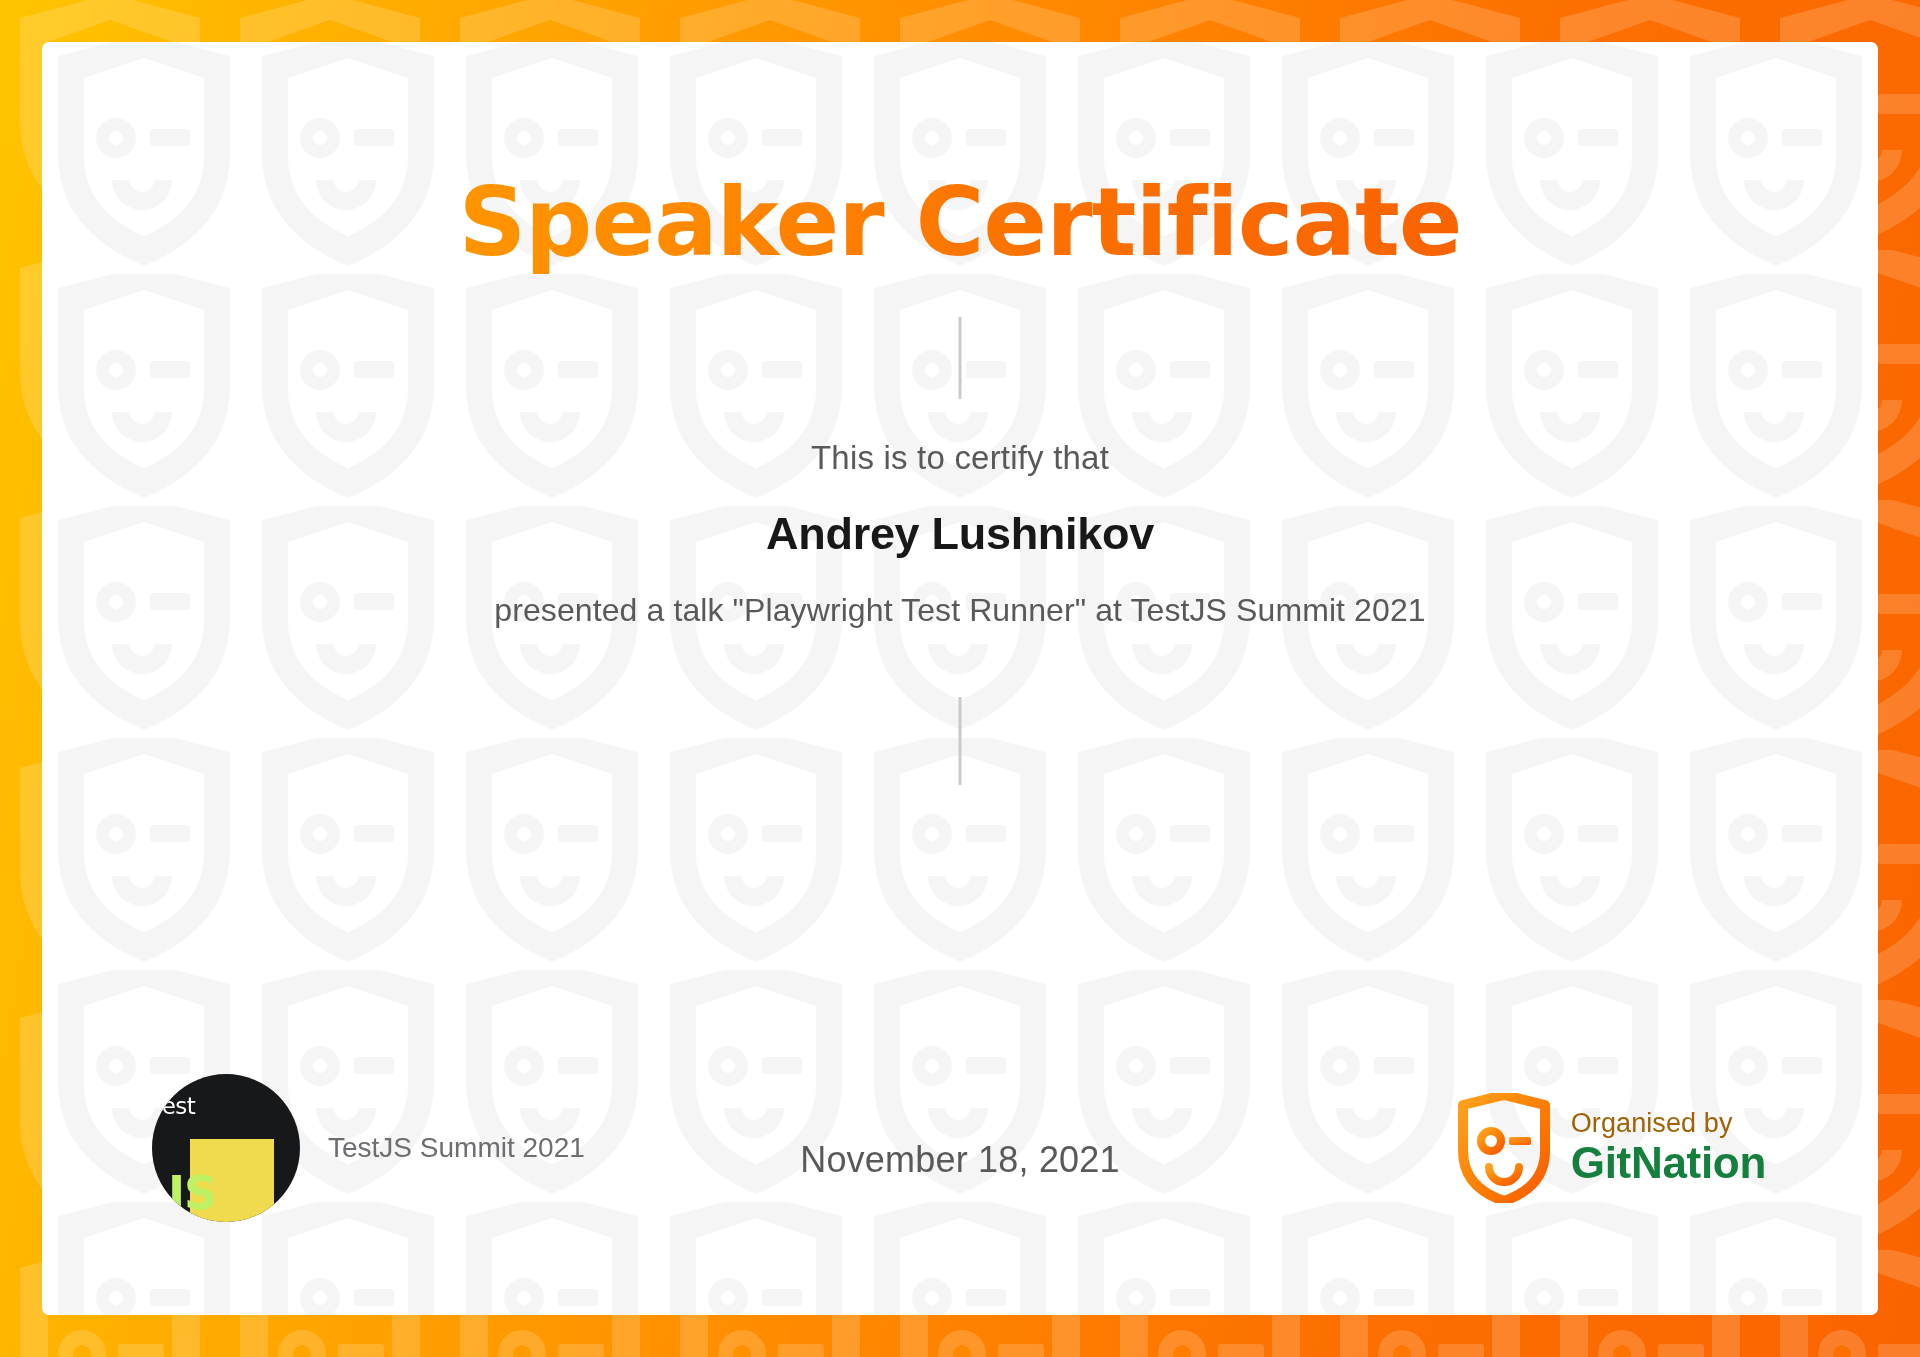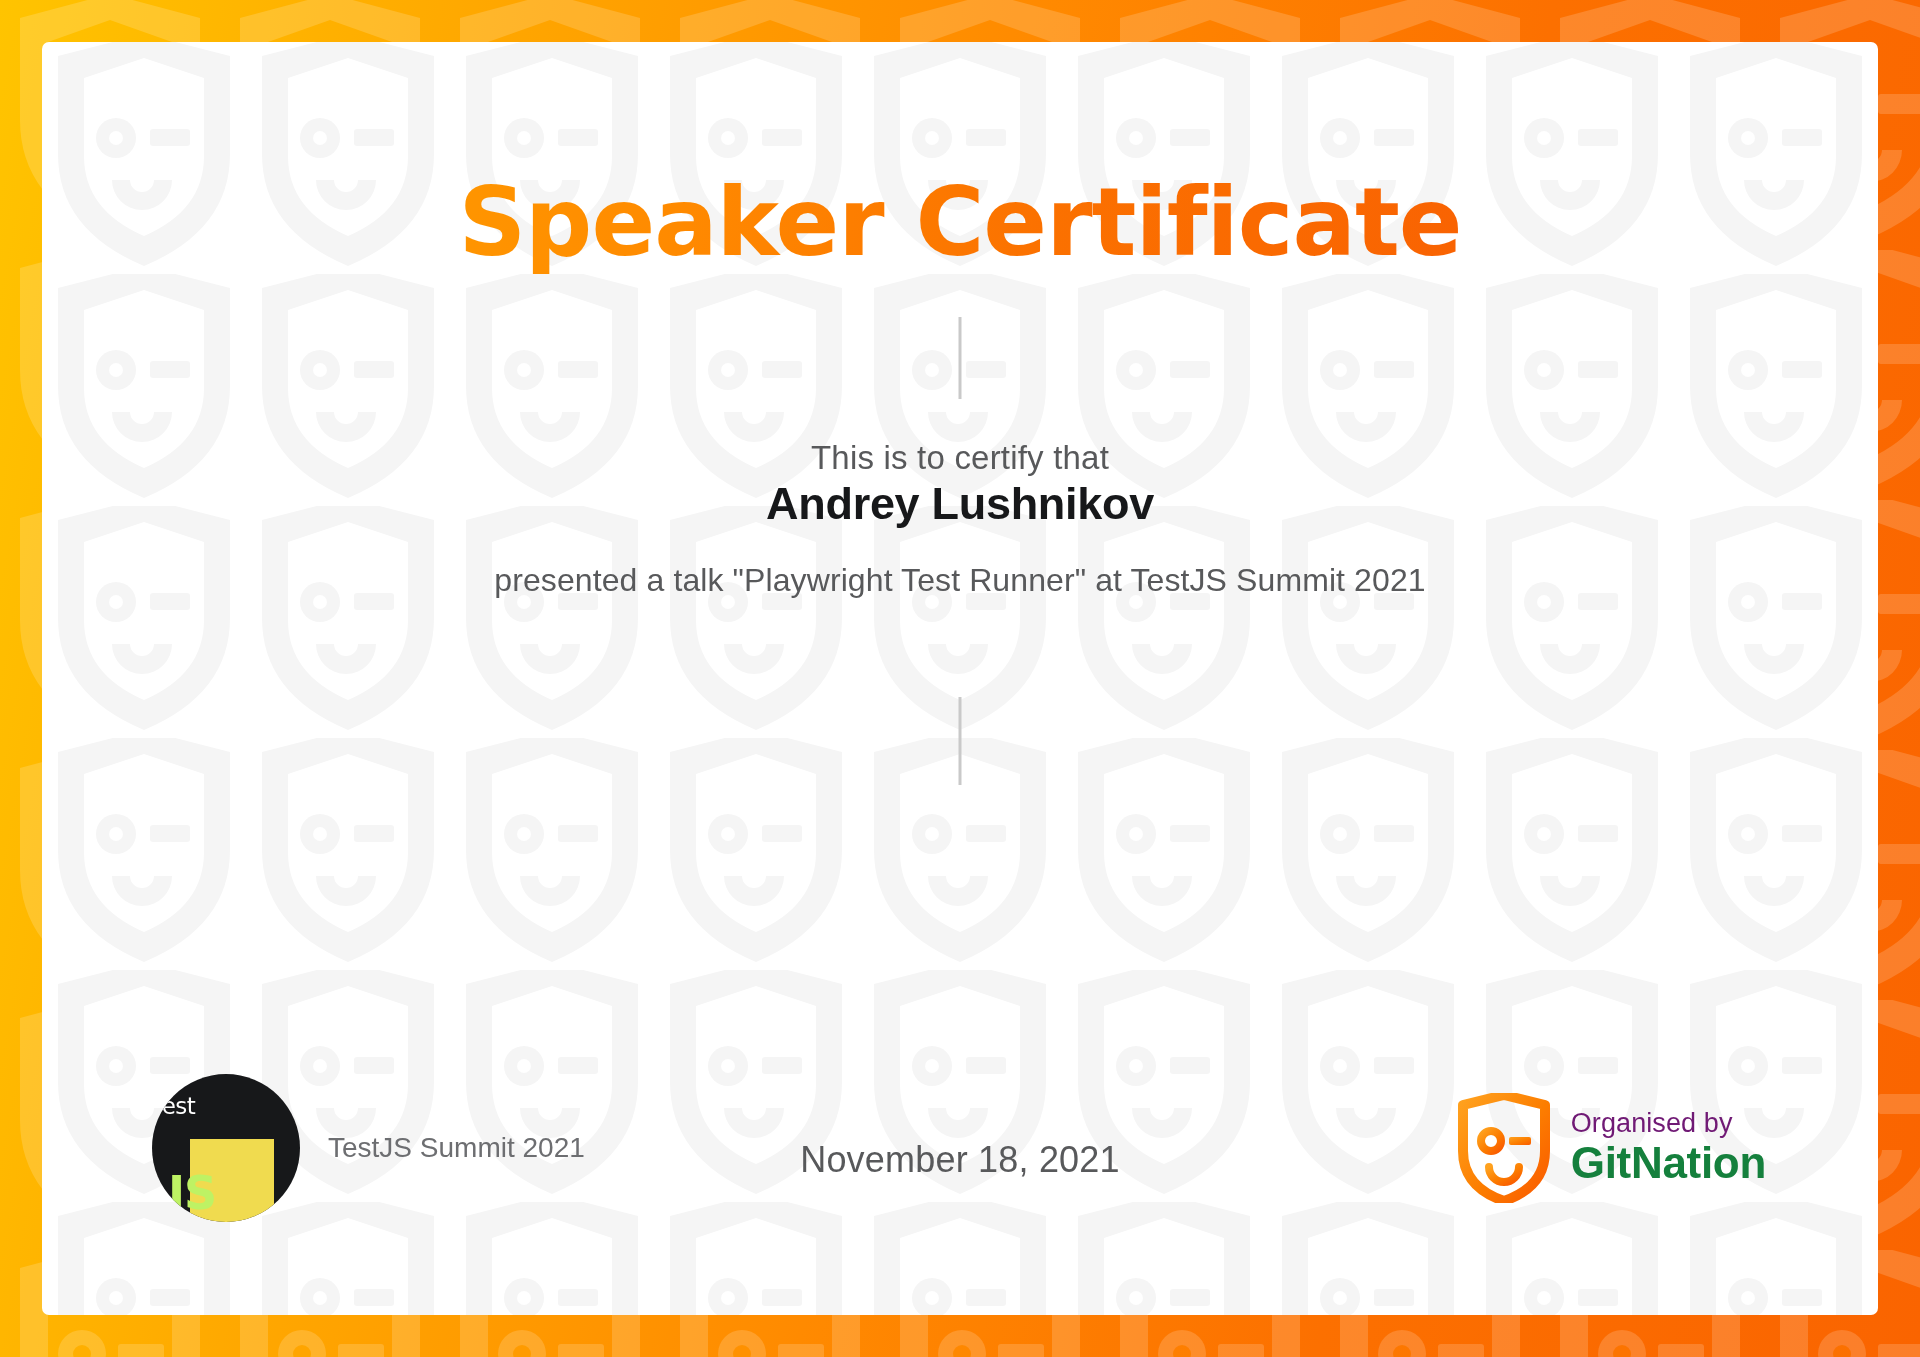--- a/index.html
+++ b/index.html
@@ -99,20 +99,21 @@
   }
 
   .certify-line {
     font-size: 33px;
     color: #58595b;
     line-height: 1.2;
     letter-spacing: 0.2px;
   }
 
   .recipient-name {
+    margin-top: 30px;
     font-size: 45px;
     font-weight: 700;
     color: #17181a;
     letter-spacing: -0.3px;
   }
 
   .talk-line {
     margin-top: 32px;
     font-size: 32px;
     color: #58595b;
@@ -209,21 +210,21 @@
     top: 0;
     height: 150px;
     display: flex;
     align-items: center;
     gap: 20px;
   }
   .gn-mark { width: 94px; height: 110px; flex: 0 0 auto; }
   .gn-text { line-height: 1.12; }
   .gn-organised {
     font-size: 27px;
-    color: #701a75;
+    color: #a16207;
     letter-spacing: 0.1px;
   }
   .gn-name {
     font-size: 44px;
     font-weight: 700;
     color: #15803d;
     letter-spacing: -0.3px;
   }
 </style>
 </head>

